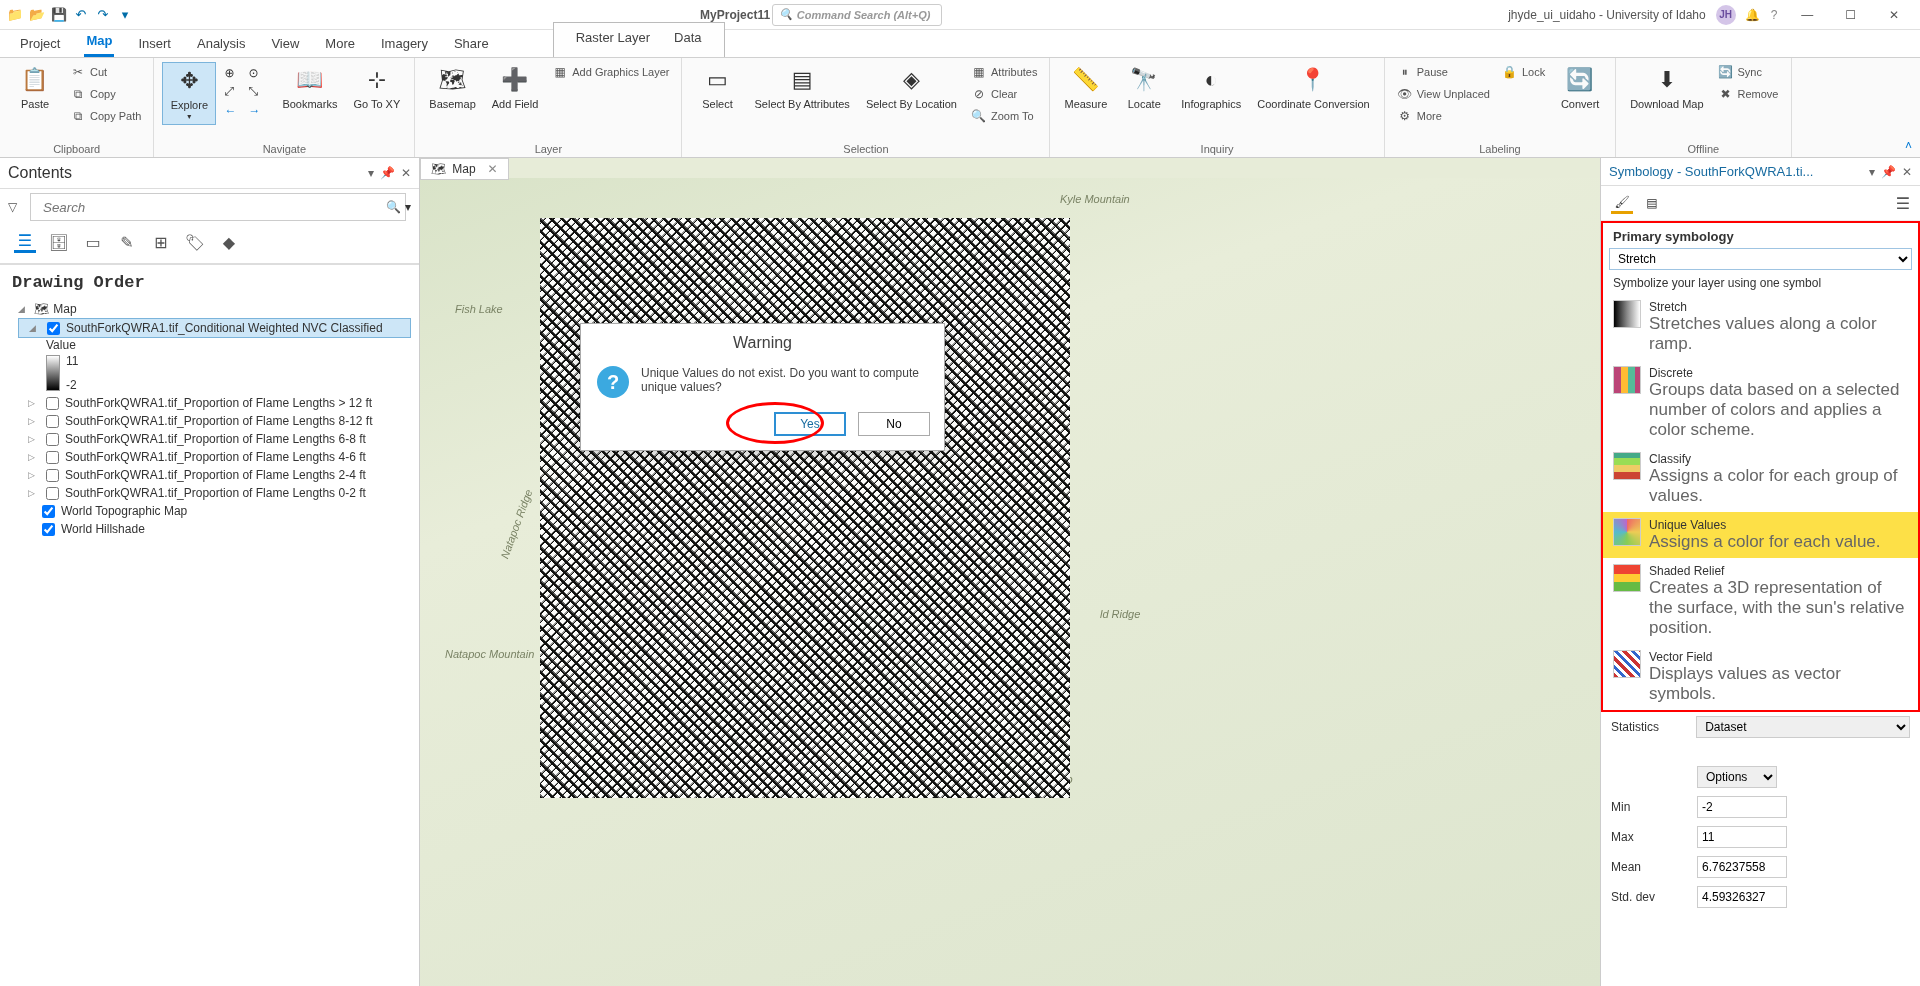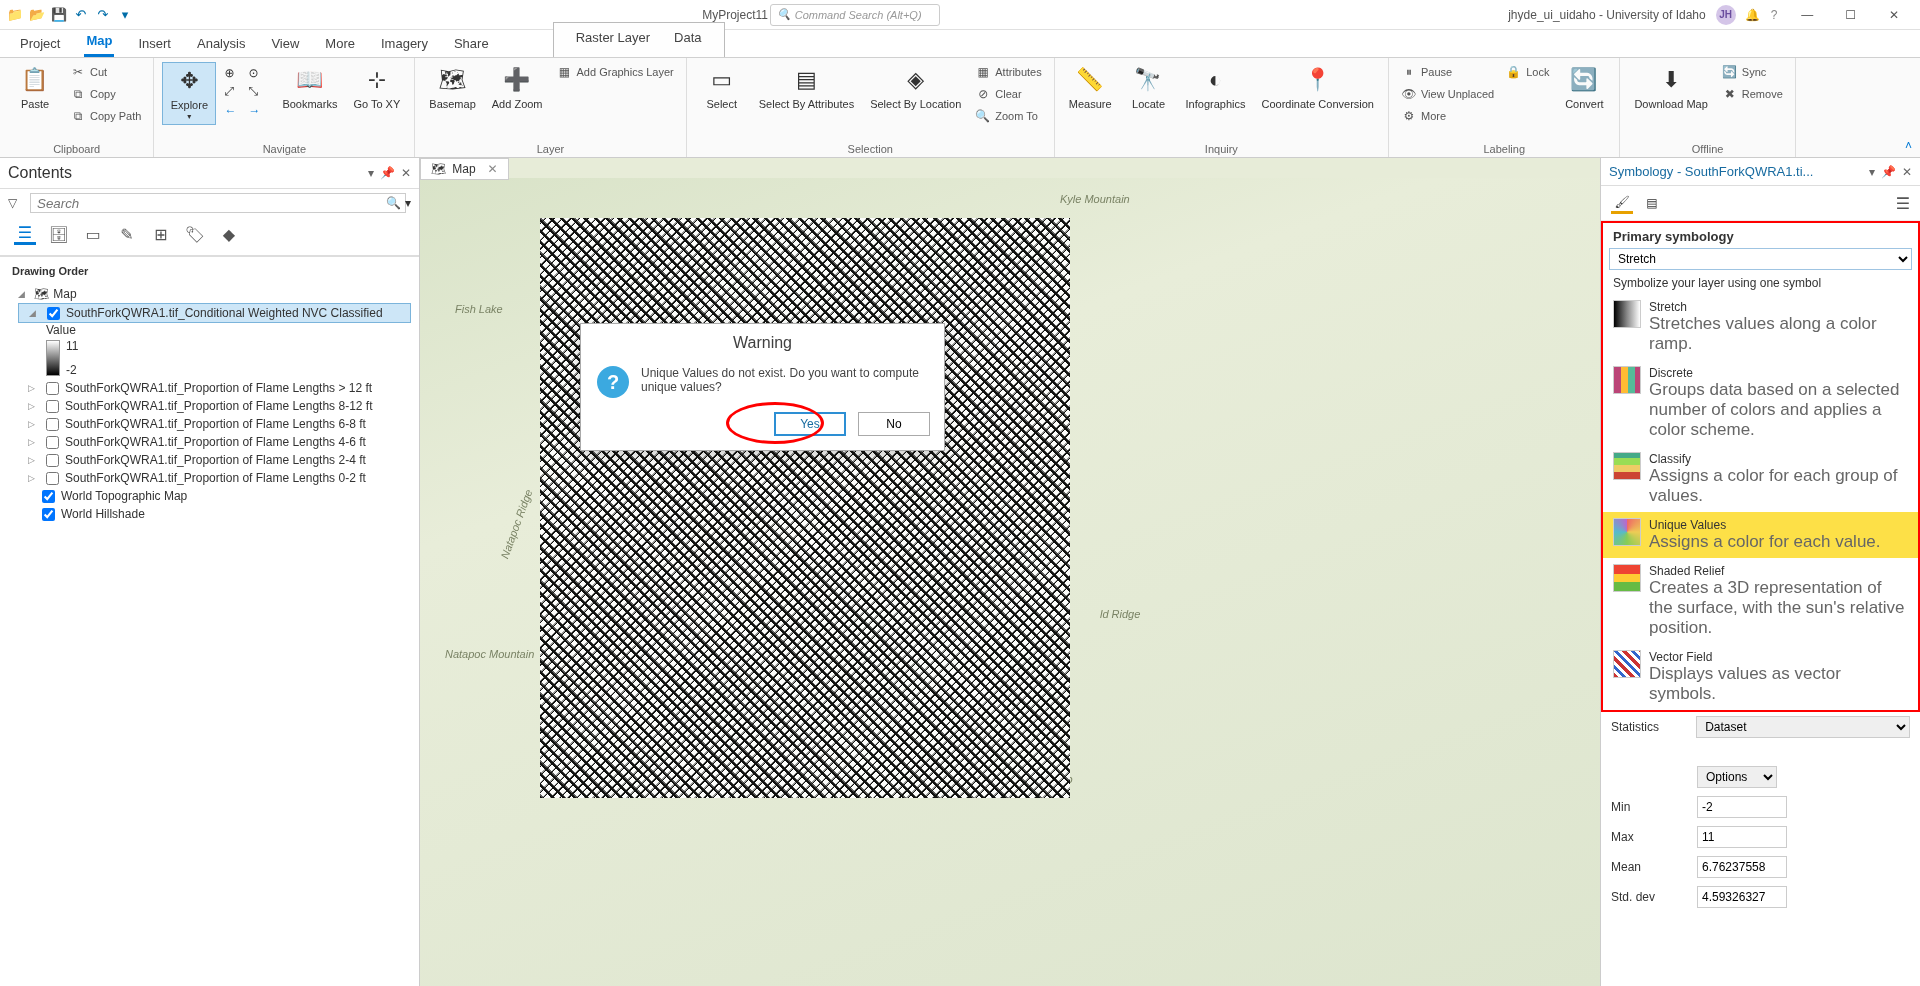--- a/index.html
+++ b/index.html
@@ -2,21 +2,21 @@
 <html><head>
 <meta charset="utf-8">
 <style>
 * { box-sizing: border-box; margin: 0; padding: 0; font-family: "Segoe UI", sans-serif; }
 body { background: #fff; font-size: 12px; color: #333; overflow: hidden; }
 
 
 .titlebar { height: 30px; display: flex; align-items: center; background: #fff; border-bottom: 1px solid #e0e0e0; padding: 0 6px; }
 .titlebar .qat { display: flex; gap: 4px; align-items: center; }
 .titlebar .qat span { width: 18px; height: 18px; display: flex; align-items: center; justify-content: center; color: #006da8; font-size: 13px; }
-.titlebar .center { flex: 1; display: flex; align-items: center; justify-content: center; gap: 2px; }
+.titlebar .center { flex: 1; display: flex; align-items: center; justify-content: center; gap: 2px; font-weight: bold; }
 .titlebar .project-name { font-size: 12px; color: #555; }
 .titlebar .search-box { width: 170px; height: 22px; border: 1px solid #ccc; border-radius: 3px; display: flex; align-items: center; padding: 0 6px; color: #999; font-style: italic; font-size: 11px; gap: 4px; }
 .titlebar .right { display: flex; align-items: center; gap: 10px; }
 .titlebar .user { font-size: 12px; color: #555; }
 .titlebar .avatar { width: 20px; height: 20px; border-radius: 50%; background: #d4c5e8; color: #6b4d9e; font-size: 10px; display: flex; align-items: center; justify-content: center; font-weight: bold; }
 .titlebar .win-btns span { width: 40px; height: 28px; display: inline-flex; align-items: center; justify-content: center; color: #555; }
 
 
 .ribbon-tabs { height: 28px; display: flex; align-items: flex-end; padding-left: 18px; gap: 22px; border-bottom: 1px solid #d0d0d0; }
 .ribbon-tabs .tab { padding: 4px 2px 6px; font-size: 13px; color: #444; cursor: pointer; }
@@ -39,26 +39,26 @@
 
 .main { display: flex; height: calc(100vh - 158px); }
 
 
 .contents-pane { width: 420px; min-width: 420px; display: flex; flex-direction: column; border-right: 1px solid #ccc; background: #fff; }
 .pane-header { display: flex; align-items: center; justify-content: space-between; padding: 6px 8px; border-bottom: 1px solid #ddd; }
 .pane-header .title { font-size: 16px; color: #333; }
 .pane-header .controls { display: flex; gap: 6px; color: #666; }
 .contents-search { display: flex; align-items: center; gap: 4px; padding: 4px 8px; }
 .contents-search .filter-icon { width: 18px; color: #555; }
-.contents-search input { flex: 1; height: 20px; border: 1px solid #ccc; padding: 0 6px; font-style: italic; color: #888; }
+.contents-search input { flex: 1; height: 28px; border: 1px solid #ccc; padding: 0 12px; font-style: italic; color: #888; }
 .contents-search .srch { margin-left: -24px; color: #666; }
 .contents-toolbar { display: flex; gap: 12px; padding: 6px 14px 10px; border-bottom: 2px solid #ddd; }
 .contents-toolbar span { width: 22px; height: 22px; display: flex; align-items: center; justify-content: center; font-size: 16px; color: #555; }
 .contents-toolbar span.active { color: #0078d4; border-bottom: 3px solid #0078d4;}
-.drawing-order { padding: 8px 12px 4px; font-weight: 600; font-size: 11px; }
+.drawing-order { padding: 8px 12px 4px; font-weight: 600; font-size: 17px; font-family: Liberation Mono, monospace; }
 .toc { padding: 4px 8px; overflow-y: auto; }
 .toc-item { display: flex; align-items: center; gap: 4px; padding: 2px 0 2px 10px; font-size: 12px; }
 .toc-item.selected { background: #cde6f7; border: 1px solid #7bb4db; }
 .toc-item .exp { width: 12px; color: #888; font-size: 9px; }
 .toc-item input[type=checkbox] { margin: 0 2px; }
 .toc-sub { padding-left: 38px; font-size: 12px; color: #333; }
 .toc-ramp { display: flex; align-items: center; gap: 6px; padding: 2px 0 2px 38px; font-size: 12px; }
 .ramp-box { width: 14px; height: 36px; background: linear-gradient(to bottom, #fff, #000); border: 1px solid #999; }
 
 
@@ -209,21 +209,21 @@
   </div>
 
   <div class="ribbon-group">
     <div class="buttons">
       <div class="big-btn">
         <span class="icon">🗺</span>
         <span>Basemap</span>
       </div>
       <div class="big-btn">
         <span class="icon">➕</span>
-        <span>Add Zoom</span>
+        <span>Add Field</span>
       </div>
       <div class="small-btns">
         <div class="small-btn">
             <span class="icon">▦</span>
             <span>Add Graphics Layer</span>
           </div>
       </div>
     </div>
     <div class="label">Layer</div>
   </div>

